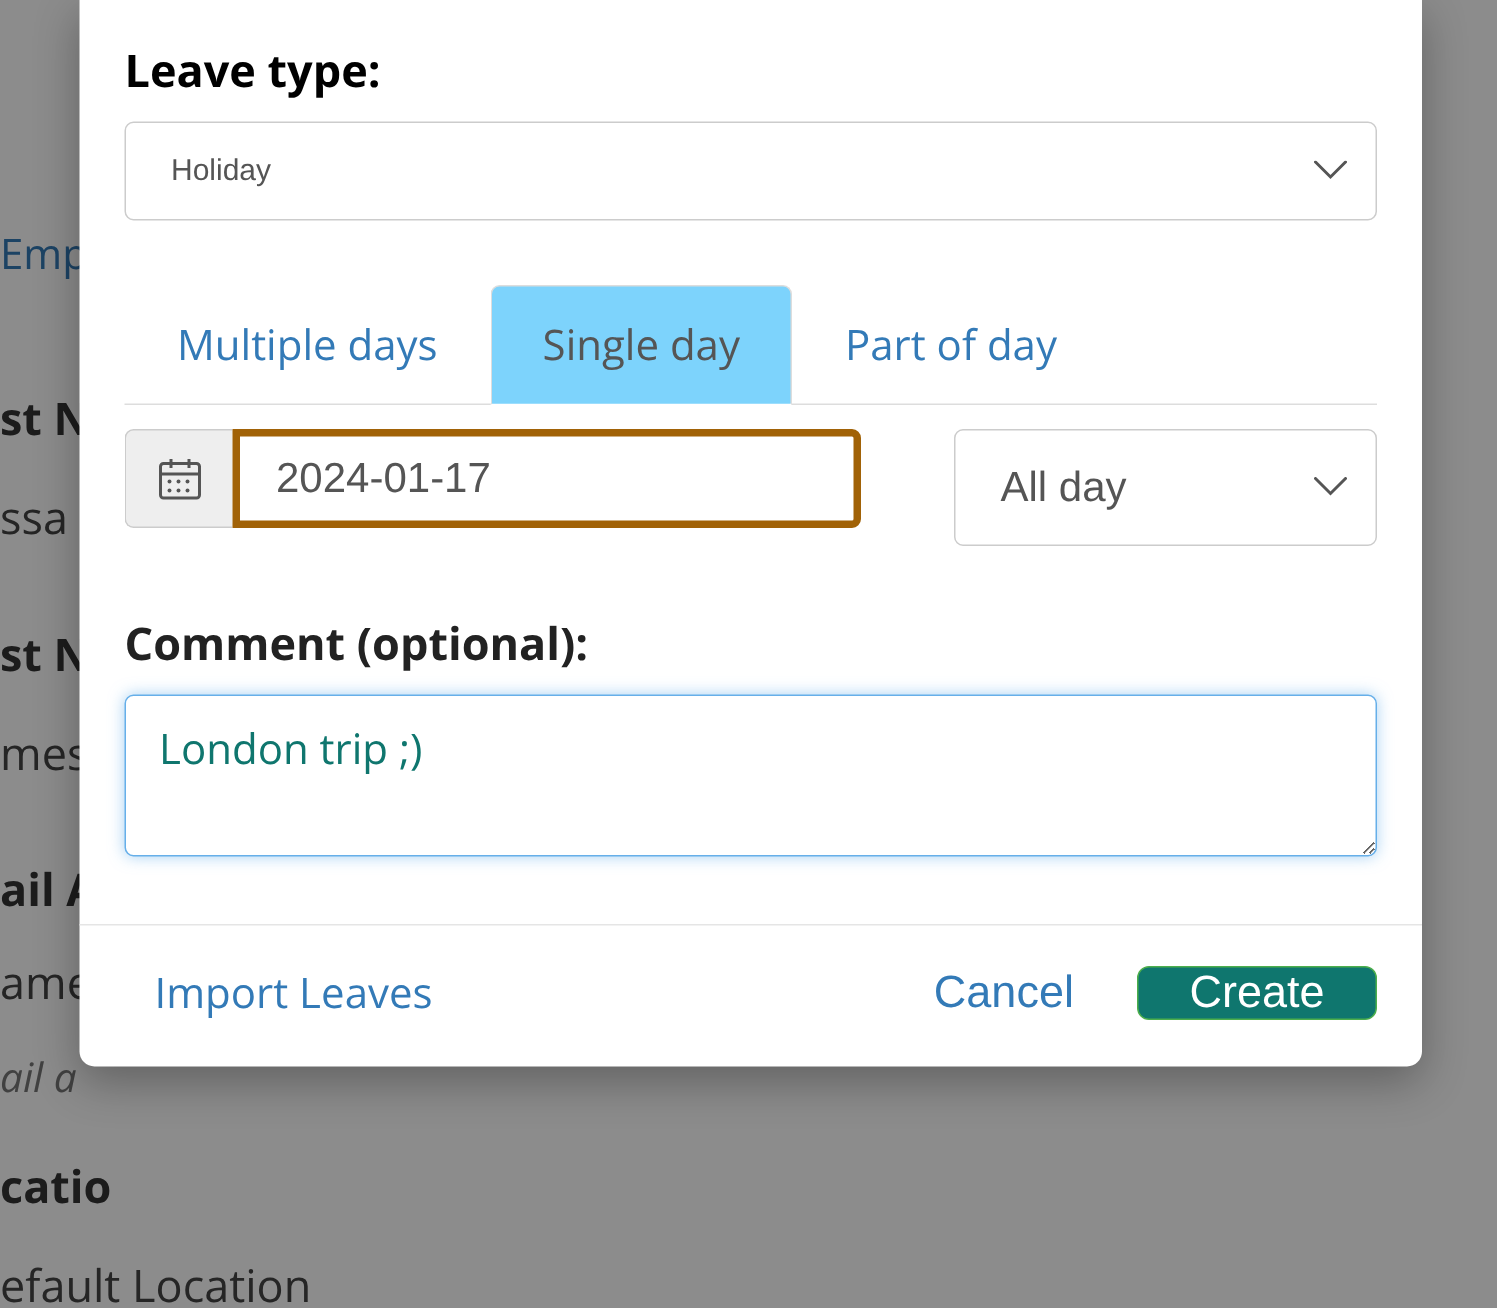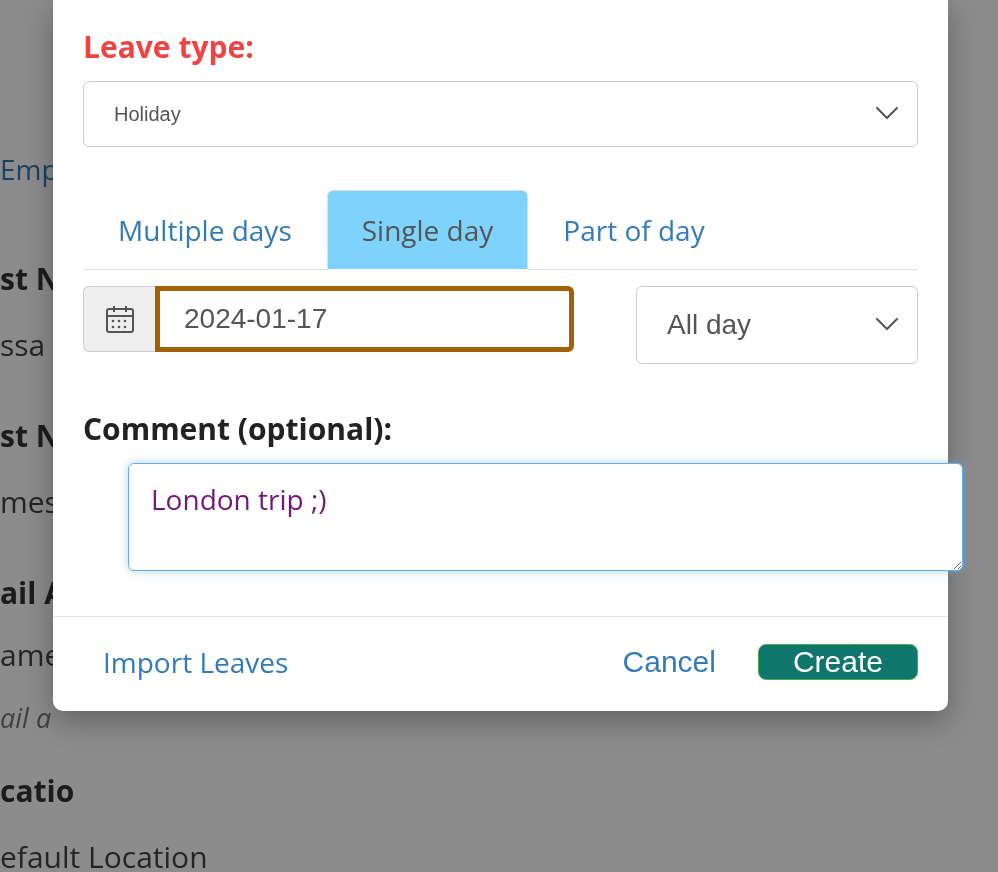--- a/index.html
+++ b/index.html
@@ -65,21 +65,21 @@
     box-shadow: 0 10px 30px rgba(0,0,0,0.3);
     display: flex;
     flex-direction: column;
   }
   .modal-body {
     padding: 26px 30px 40px 30px;
   }
   .form-label {
     font-weight: 700;
     font-size: 30px;
-    color: #ef4444;
+    color: #000000;
     margin-bottom: 14px;
   }
   .select-wrap {
     position: relative;
   }
   .select {
     width: 100%;
     height: 66px;
     border: 1px solid #ccc;
     border-radius: 6px;
@@ -194,27 +194,26 @@
     color: #222;
     margin-top: 44px;
     margin-bottom: 14px;
   }
   .comment {
     width: 100%;
     height: 108px;
     border: 1px solid #66afe9;
     border-radius: 6px;
     font-size: 28px;
-    color: #701a75;
+    color: #0f766e;
     padding: 16px 22px;
     resize: both;
     outline: none;
     box-shadow: 0 0 10px rgba(102,175,233,0.55);
     font-family: inherit;
-    margin-left: 45px;
   }
 
   
   .modal-footer {
     border-top: 1px solid #e5e5e5;
     padding: 26px 30px 30px 30px;
     display: flex;
     align-items: center;
   }
   .footer-link {

